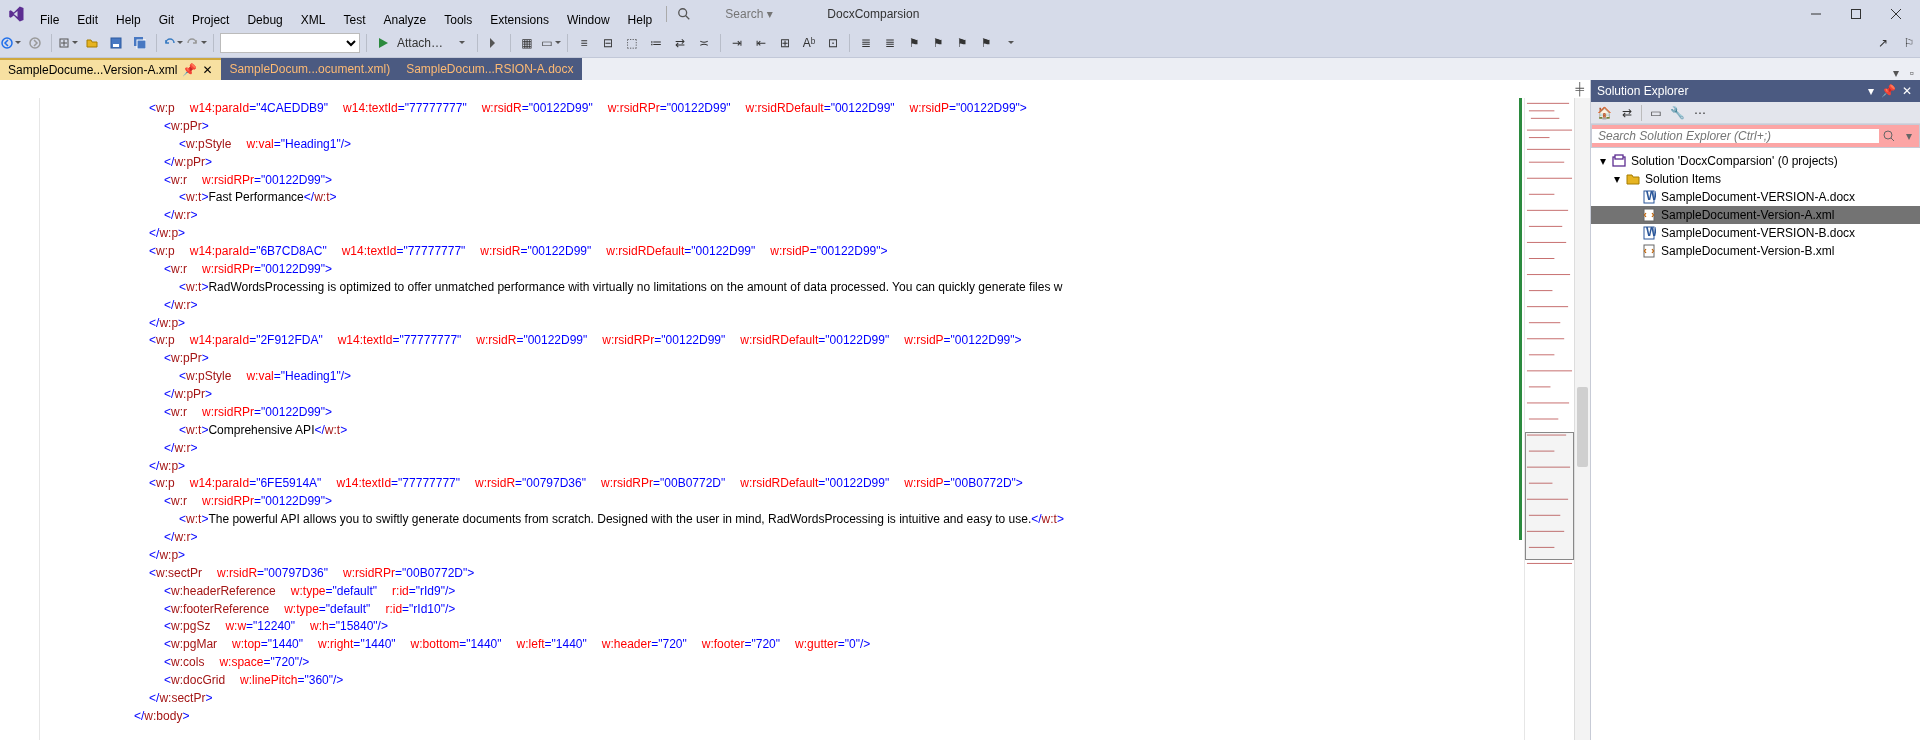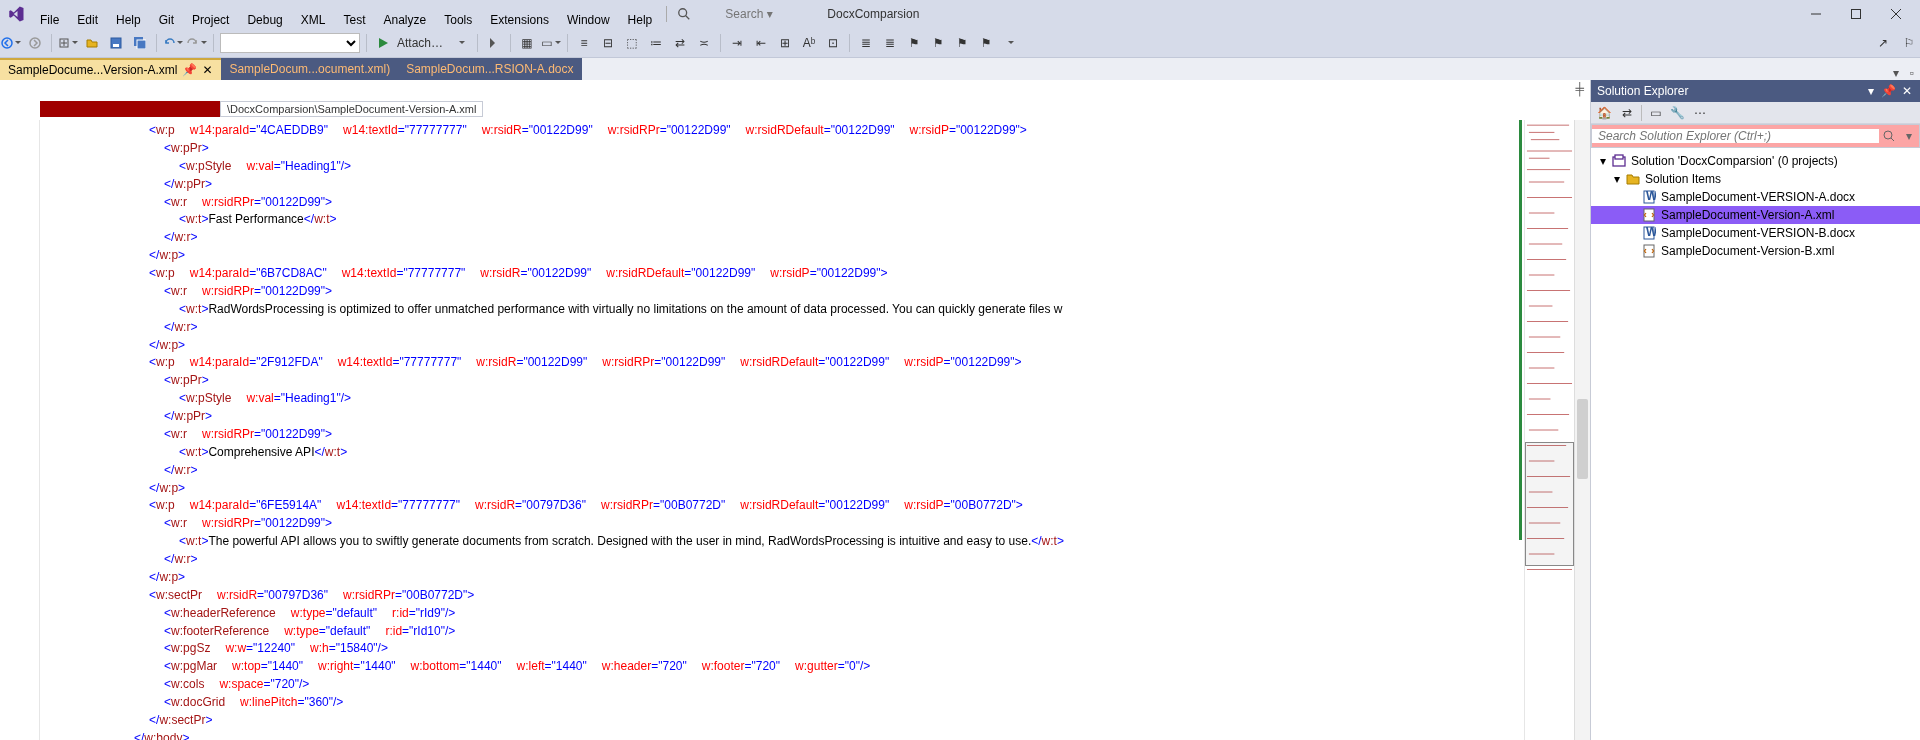--- a/index.html
+++ b/index.html
@@ -54,21 +54,21 @@
   .panel-header { height: 22px; background: #4b5a81; color: #fff; display: flex; align-items: center; padding: 0 6px; }
   .panel-header .spacer { flex: 1; }
   .panel-header .hicon { width: 14px; height: 14px; margin-left: 4px; display: flex; align-items: center; justify-content: center; cursor: default; }
   .panel-tools { height: 22px; background: #e3e5ec; display: flex; align-items: center; padding: 0 4px; gap: 2px; border-bottom: 1px solid #d1d4de; }
   .panel-tools .pbtn { width: 20px; height: 20px; display: flex; align-items: center; justify-content: center; cursor: default; color: #333; }
   .panel-search { height: 24px; background: #fca5a5; border: 1px solid #c7cbd6; margin: 0; display: flex; align-items: center; }
   .panel-search input { flex: 1; border: none; outline: none; padding: 0 6px; font-style: italic; color: #888; }
   .ps-icon { width: 20px; display: flex; align-items: center; justify-content: center; color: #666; }
   .tree { flex: 1; background: #fff; padding: 4px 0; overflow: auto; }
   .tree-row { display: flex; align-items: center; height: 18px; padding-left: 6px; cursor: default; }
-  .tree-row.selected { background: #8b5cf6; }
+  .tree-row.selected { background: #737373; }
   .tree-row .tw { width: 12px; height: 12px; display: flex; align-items: center; justify-content: center; margin-right: 2px; }
   .tree-row .ticon { width: 16px; height: 16px; display: flex; align-items: center; justify-content: center; margin-right: 4px; }
   .tree-row.ind1 { padding-left: 20px; }
   .tree-row.ind2 { padding-left: 36px; }
   
   .t  { color: #0000ff; }
   .tag{ color: #a31515; }
   .attr{ color: #ff0000; }
   .val { color: #0000ff; }
   .txt { color: #000; }
@@ -235,24 +235,20 @@
     <span>SampleDocum...RSION-A.docx</span>
   </div>
   <div class="spacer"></div>
   <div class="tabdrop">▾</div>
   <div class="tabdrop">▫</div>
 </div>
 
 <div class="main">
   <div class="editor-area">
     <div class="split-handle">╪</div>
-    <div class="breadcrumb-bar">
-      <div class="bc-redacted"></div>
-      <div class="bc-path">\DocxComparsion\SampleDocument-Version-A.xml</div>
-    </div>
     <div class="editor-split">
       <div class="gutter"></div>
       <div class="code-container">
         <div class="code-col">
           <div class="code" id="code-render">              <span class="t">&lt;</span><span class="tag">w:p</span>  <span class="attr">w14:paraId</span><span class="t">=</span><span class="val">"4CAEDDB9"</span>  <span class="attr">w14:textId</span><span class="t">=</span><span class="val">"77777777"</span>  <span class="attr">w:rsidR</span><span class="t">=</span><span class="val">"00122D99"</span>  <span class="attr">w:rsidRPr</span><span class="t">=</span><span class="val">"00122D99"</span>  <span class="attr">w:rsidRDefault</span><span class="t">=</span><span class="val">"00122D99"</span>  <span class="attr">w:rsidP</span><span class="t">=</span><span class="val">"00122D99"</span><span class="t">&gt;</span>
                 <span class="t">&lt;</span><span class="tag">w:pPr</span><span class="t">&gt;</span>
                   <span class="t">&lt;</span><span class="tag">w:pStyle</span>  <span class="attr">w:val</span><span class="t">=</span><span class="val">"Heading1"</span><span class="t">/&gt;</span>
                 <span class="t">&lt;/</span><span class="tag">w:pPr</span><span class="t">&gt;</span>
                 <span class="t">&lt;</span><span class="tag">w:r</span>  <span class="attr">w:rsidRPr</span><span class="t">=</span><span class="val">"00122D99"</span><span class="t">&gt;</span>
                   <span class="t">&lt;</span><span class="tag">w:t</span><span class="t">&gt;</span><span class="txt">Fast Performance</span><span class="t">&lt;/</span><span class="tag">w:t</span><span class="t">&gt;</span>

